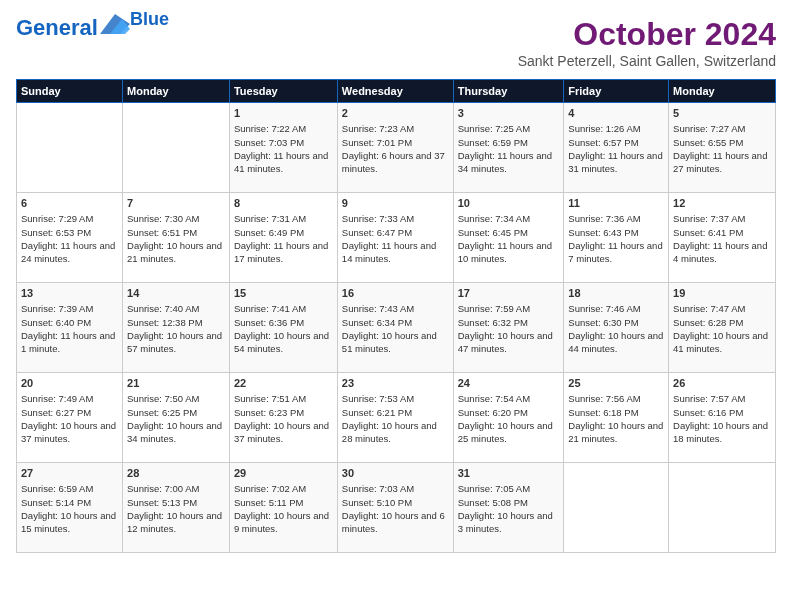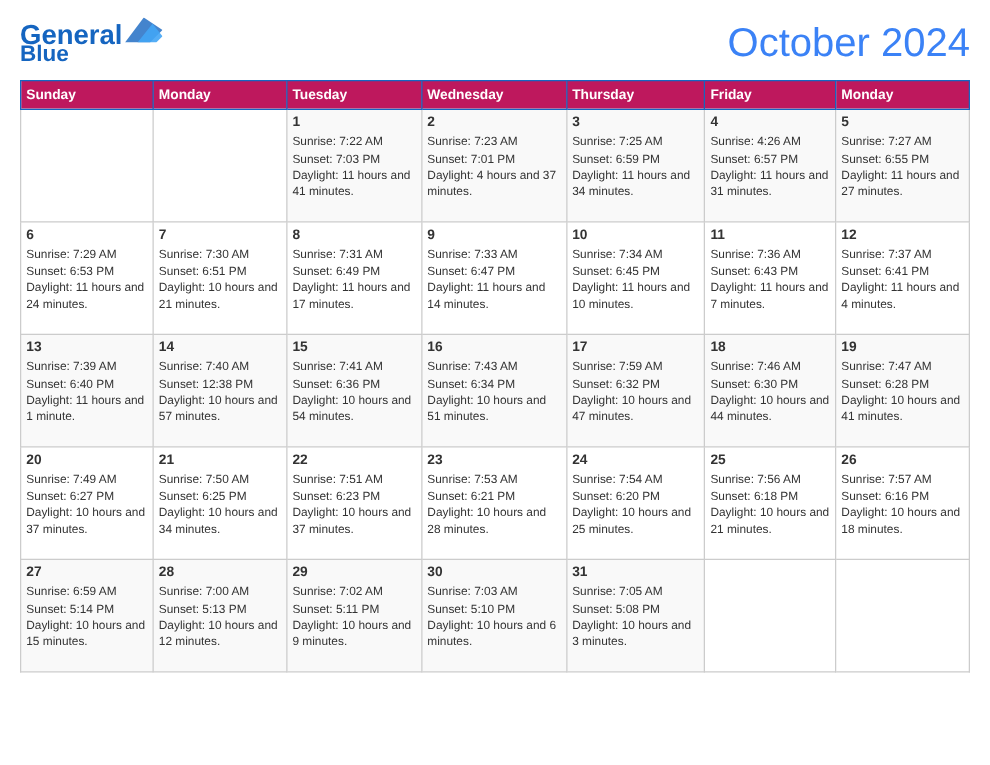--- a/index.html
+++ b/index.html
@@ -11,49 +11,48 @@
       padding: 16px;
     }
     .header {
       display: flex;
       justify-content: space-between;
       align-items: flex-start;
       margin-bottom: 10px;
     }
     .logo {
       display: flex;
-      flex-direction: column;
       align-items: flex-start;
     }
     .logo-text {
       font-size: 22px;
       font-weight: bold;
       color: #333;
       line-height: 1.1;
     }
     .logo-text span.blue { color: #1565c0; }
     .title-block {
       text-align: right;
     }
     .month-title {
       font-size: 32px;
-      font-weight: normal;
-      color: #3b82f6;
+      font-weight: bold;
+      color: #701a75;
     }
     .subtitle {
       font-size: 14px;
       color: #555;
     }
     table {
       width: 100%;
       border-collapse: collapse;
       font-size: 10px;
     }
     thead tr {
-      background-color: #be185d;
+      background-color: #0f172a;
       color: #fff;
     }
     thead th {
       padding: 5px 4px;
       text-align: left;
       font-size: 11px;
       font-weight: bold;
       border: 1px solid #1565c0;
     }
     tbody tr {
@@ -95,20 +94,21 @@
         <polygon points="0,20 15,0 30,10 20,20" fill="#1565c0" opacity="0.8"></polygon>
         <polygon points="10,20 22,5 30,15 25,20" fill="#42a5f5" opacity="0.9"></polygon>
       </svg>
     </div>
     <span class="logo-text" style="color:#1565c0;font-size:18px;font-weight:bold;margin-top:-6px;">
       Blue
     </span>
   </div>
   <div class="title-block">
     <div class="month-title">October 2024</div>
+    <div class="subtitle">Sankt Peterzell, Saint Gallen, Switzerland</div>
   </div>
 </div>
 
 <table>
   <thead>
     <tr>
     <th>Sunday</th>
         <th>Monday</th>
         <th>Tuesday</th>
         <th>Wednesday</th>
@@ -124,31 +124,31 @@
         <td>
           <span class="day-num">1</span>
           <div>Sunrise: 7:22 AM</div>
           <div>Sunset: 7:03 PM</div>
           <div>Daylight: 11 hours and 41 minutes.</div>
         </td>
         <td>
           <span class="day-num">2</span>
           <div>Sunrise: 7:23 AM</div>
           <div>Sunset: 7:01 PM</div>
-          <div>Daylight: 4 hours and 37 minutes.</div>
+          <div>Daylight: 6 hours and 37 minutes.</div>
         </td>
         <td>
           <span class="day-num">3</span>
           <div>Sunrise: 7:25 AM</div>
           <div>Sunset: 6:59 PM</div>
           <div>Daylight: 11 hours and 34 minutes.</div>
         </td>
         <td>
           <span class="day-num">4</span>
-          <div>Sunrise: 4:26 AM</div>
+          <div>Sunrise: 1:26 AM</div>
           <div>Sunset: 6:57 PM</div>
           <div>Daylight: 11 hours and 31 minutes.</div>
         </td>
         <td>
           <span class="day-num">5</span>
           <div>Sunrise: 7:27 AM</div>
           <div>Sunset: 6:55 PM</div>
           <div>Daylight: 11 hours and 27 minutes.</div>
         </td>
       </tr>

